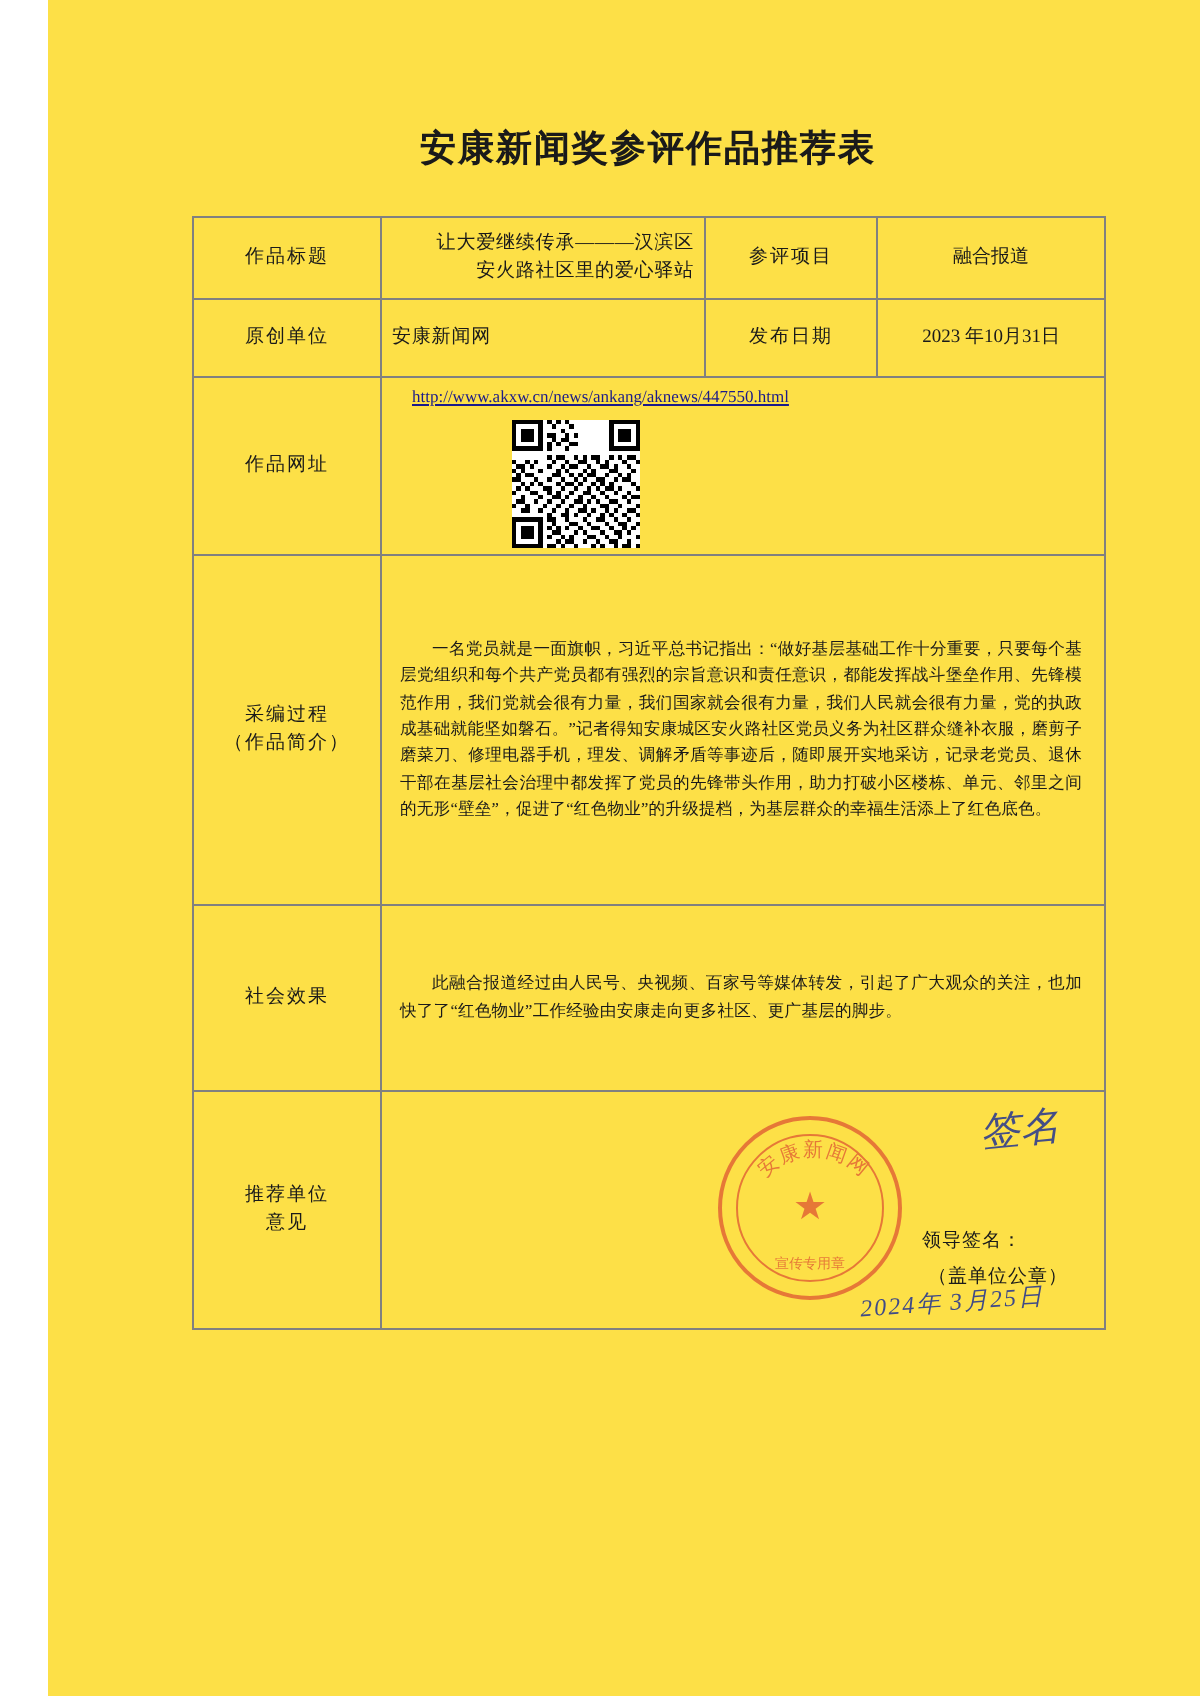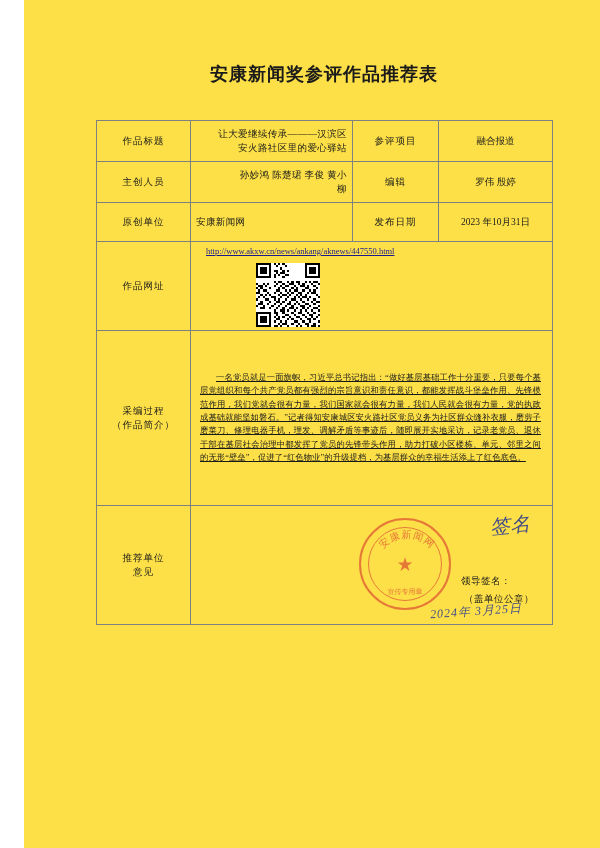--- a/index.html
+++ b/index.html
@@ -30,21 +30,21 @@
     width: 600px;
     text-align: center;
     font-size: 18px;
     font-weight: bold;
     letter-spacing: 1px;
     font-family: "Liberation Serif", "DejaVu Serif", serif;
   }
   table.form {
     position: absolute;
     left: 72px;
-    top: 120px;
+    top: 108px;
     width: 456px;
     border-collapse: collapse;
     table-layout: fixed;
     padding-left: 20px;
   }
   table.form td {
     border: 1px solid #808080;
     padding: 3px 5px;
     font-size: 9.5px;
     line-height: 1.5;
@@ -92,21 +92,20 @@
     height: 64px;
     display: block;
   }
   .body-text {
     font-size: 8.3px;
     line-height: 1.62;
     text-align: justify;
     text-indent: 16px;
     letter-spacing: 0.1px;
     padding: 4px 6px 4px 4px;
-    text-decoration: underline;
   }
   .effect-cell {
     height: 86px;
     vertical-align: top;
     padding-top: 12px;
   }
   .process-cell {
     height: 168px;
     vertical-align: top;
     padding-top: 6px;
@@ -233,27 +232,20 @@
 
     <tbody>
         <tr>
       <td class="lbl">作品标题</td>
       <td class="val two-line-val" style="height:34px; white-space:pre-line;">让大爱继续传承———汉滨区
 安火路社区里的爱心驿站</td>
       <td class="lbl">参评项目</td>
       <td class="val-c">融合报道</td>
     </tr>
 
-    <tr>
-      <td class="lbl">主创人员</td>
-      <td class="val two-line-val" style="height:34px; white-space:pre-line;">孙妙鸿 陈楚珺 李俊 黄小
-柳</td>
-      <td class="lbl">编辑</td>
-      <td class="val-c">罗伟  殷婷</td>
-    </tr>
 
 
     <tr>
       <td class="lbl">原创单位</td>
       <td class="val" style="height:32px;">安康新闻网</td>
       <td class="lbl">发布日期</td>
       <td class="val-c">2023 年10月31日</td>
     </tr>
 
     <tr>
@@ -476,20 +468,26 @@
     </tr>
 
     <tr>
       <td class="lbl" style="white-space:pre-line;">采编过程
 （作品简介）</td>
       <td class="process-cell" colspan="3">
         <div class="body-text">一名党员就是一面旗帜，习近平总书记指出：“做好基层基础工作十分重要，只要每个基层党组织和每个共产党员都有强烈的宗旨意识和责任意识，都能发挥战斗堡垒作用、先锋模范作用，我们党就会很有力量，我们国家就会很有力量，我们人民就会很有力量，党的执政成基础就能坚如磐石。”记者得知安康城区安火路社区党员义务为社区群众缝补衣服，磨剪子磨菜刀、修理电器手机，理发、调解矛盾等事迹后，随即展开实地采访，记录老党员、退休干部在基层社会治理中都发挥了党员的先锋带头作用，助力打破小区楼栋、单元、邻里之间的无形“壁垒”，促进了“红色物业”的升级提档，为基层群众的幸福生活添上了红色底色。</div>
       </td>
     </tr>
 
+    <tr>
+      <td class="lbl">社会效果</td>
+      <td class="effect-cell" colspan="3">
+        <div class="body-text">此融合报道经过由人民号、央视频、百家号等媒体转发，引起了广大观众的关注，也加快了了“红色物业”工作经验由安康走向更多社区、更广基层的脚步。</div>
+      </td>
+    </tr>
 
     <tr>
       <td class="lbl" style="white-space:pre-line;">推荐单位
 意见</td>
       <td class="opinion-cell" colspan="3">
 
         <div class="stamp">
           <div class="stamp-inner"></div>
           <svg class="stamp-arc" viewBox="0 0 92 92">
             <defs>

